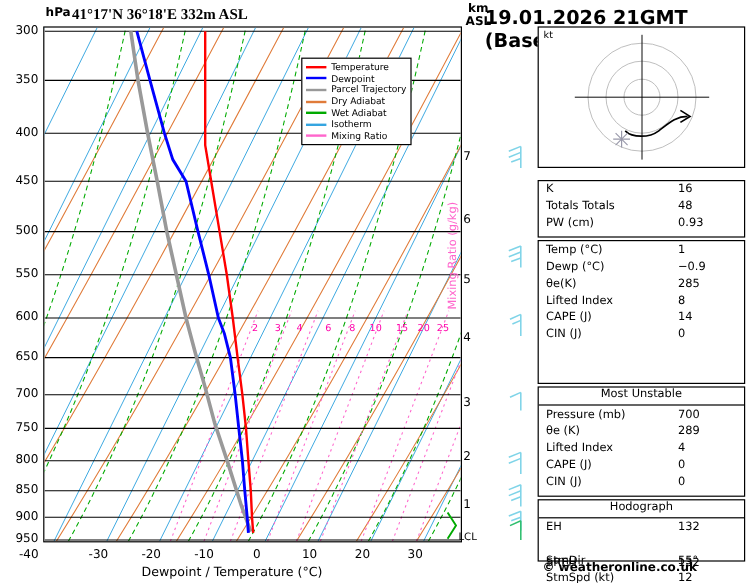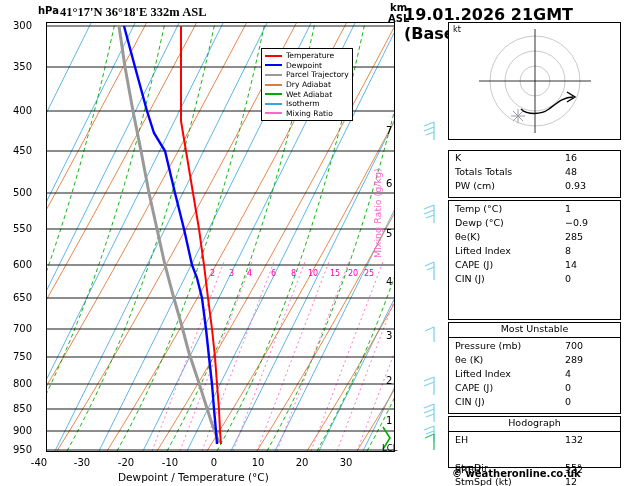--- a/index.html
+++ b/index.html
@@ -3,21 +3,21 @@
 <meta charset="utf-8">
 <style>
   html,body{margin:0;padding:0;}
   body{width:629px;height:486px;background:#ffffff;font-family:"DejaVu Sans",sans-serif;overflow:hidden;}
   .root{position:relative;width:629px;height:486px;}
 
   
   .t{position:absolute;white-space:nowrap;font-size:9px;color:#000;}
 
   
-  #skewt{position:absolute;left:46px;top:22px;width:349px;height:430px;}
+  #skewt{position:absolute;left:36px;top:22px;width:349px;height:430px;}
   #plotbox{position:absolute;left:0;top:0;width:349px;height:430px;border:1px solid #000;box-sizing:border-box;overflow:hidden;background:#fff;}
   #plotbox svg{display:block;}
 
   .hdr-title{position:absolute;left:60px;top:5px;font-size:12.5px;font-weight:bold;color:#000;font-family:Liberation Serif, serif;}
   .hdr-hpa{position:absolute;left:22px;top:5px;font-size:10px;font-weight:bold;color:#000;padding-left:16px;}
   .hdr-km{position:absolute;left:390px;top:2px;font-size:10px;font-weight:bold;color:#000;}
   .hdr-asl{position:absolute;left:388px;top:13px;font-size:10px;font-weight:bold;color:#000;}
   .hdr-date{position:absolute;left:404px;top:5px;font-size:16px;font-weight:bold;color:#000;}
 
   .ylab{position:absolute;right:0;font-size:10px;color:#000;text-align:right;width:34px;}
@@ -190,21 +190,21 @@
   <div class="ylab t" style="left:-2px;top:223px;">550</div>
   <div class="ylab t" style="left:-2px;top:259px;">600</div>
   <div class="ylab t" style="left:-2px;top:292px;">650</div>
   <div class="ylab t" style="left:-2px;top:323px;">700</div>
   <div class="ylab t" style="left:-2px;top:351px;">750</div>
   <div class="ylab t" style="left:-2px;top:378px;">800</div>
   <div class="ylab t" style="left:-2px;top:403px;">850</div>
   <div class="ylab t" style="left:-2px;top:425px;">900</div>
   <div class="ylab t" style="left:-2px;top:444px;">950</div>
 
-  <div class="xlab t" style="left:19px;top:457px;">-40</div>
+  <div class="xlab t" style="left:4px;top:457px;">-40</div>
   <div class="xlab t" style="left:62px;top:457px;">-30</div>
   <div class="xlab t" style="left:106px;top:457px;">-20</div>
   <div class="xlab t" style="left:150px;top:457px;">-10</div>
   <div class="xlab t" style="left:194px;top:457px;">0</div>
   <div class="xlab t" style="left:238px;top:457px;">10</div>
   <div class="xlab t" style="left:282px;top:457px;">20</div>
   <div class="xlab t" style="left:326px;top:457px;">30</div>
 
   <div class="axis-title" style="left:118px;top:471px;">Dewpoint / Temperature (°C)</div>
 

